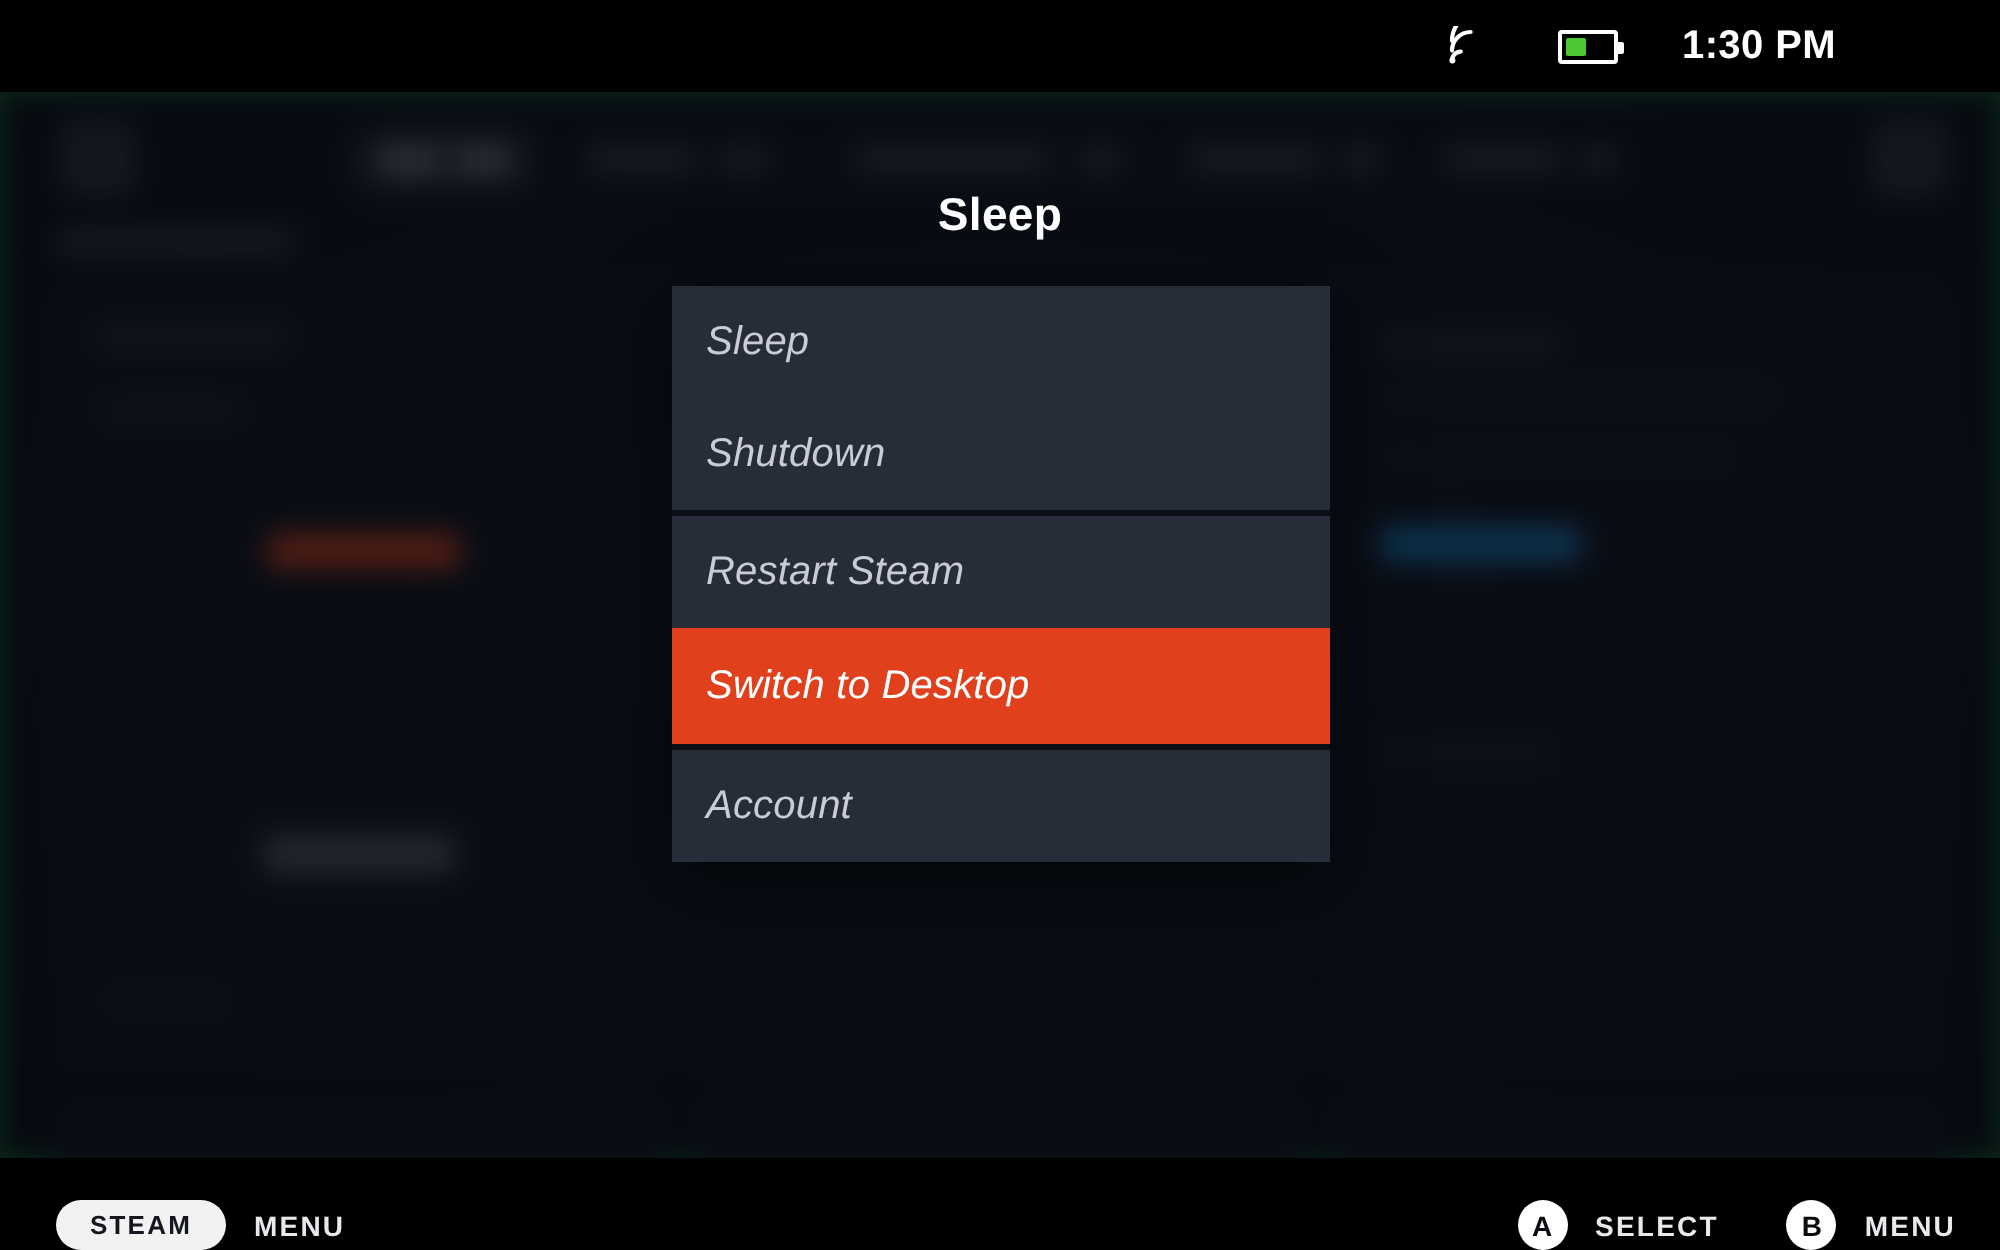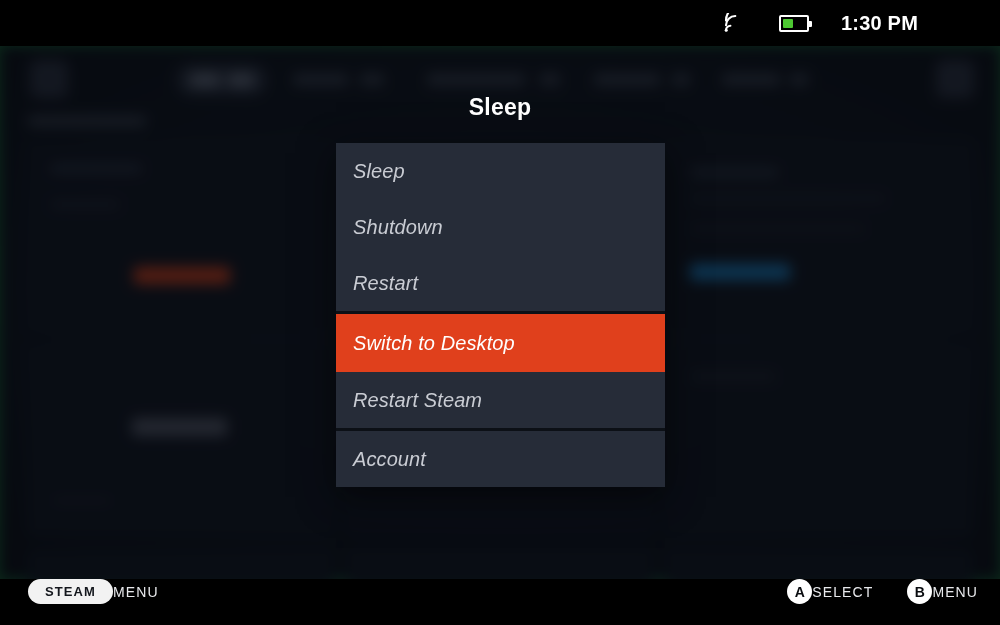--- a/index.html
+++ b/index.html
@@ -136,37 +136,37 @@
     background:#e0401c;
     color:#ffffff;
     height:58px;
   }
 
   
   #bottombar {
     position:absolute; left:0; bottom:0;
     width:1000px; height:46px;
     background:#000;
-    display:flex; align-items:flex-start;
+    display:flex; align-items:flex-end;
     z-index:60;
   }
   #bb-left { display:flex; align-items:center; margin-left:28px; }
   #bb-right {
     display:flex; align-items:center;
     margin-left:auto; margin-right:22px;
   }
   .steam-pill {
     background:#f2f2f2; color:#14171d;
     font-size:13px; font-weight:700; letter-spacing:1.1px;
     padding:6px 17px; border-radius:13px;
     line-height:1;
   }
   .bb-label {
-    color:#e8e9ec; font-size:14px; font-weight:400;
-    letter-spacing:1.1px; 
+    color:#e8e9ec; font-size:14px; font-weight:700;
+    letter-spacing:1.1px; margin-left:14px;
   }
   .btn-glyph {
     width:25px; height:25px; border-radius:50%;
     background:#ffffff; color:#0a0c10;
     font-size:14px; font-weight:700;
     display:flex; align-items:center; justify-content:center;
   }
   .bb-group { display:flex; align-items:center; }
   .bb-group + .bb-group { margin-left:34px; }
 </style>
@@ -244,25 +244,24 @@
     </div>
     <div id="clock">1:30 PM</div>
   </div>
 
   <div id="dialog-title">Sleep</div>
 
   <div id="power-menu">
     <div class="menu-group">
       <div class="menu-item">Sleep</div>
       <div class="menu-item">Shutdown</div>
-      <div class="menu-item">Restart</div>
     </div>
     <div class="menu-group">
+      <div class="menu-item">Restart Steam</div>
       <div class="menu-item selected">Switch to Desktop</div>
-      <div class="menu-item">Restart Steam</div>
     </div>
     <div class="menu-group">
       <div class="menu-item">Account</div>
     </div>
   </div>
 
   <div id="bottombar">
     <div id="bb-left">
       <div class="steam-pill">STEAM</div>
       <div class="bb-label">MENU</div>

